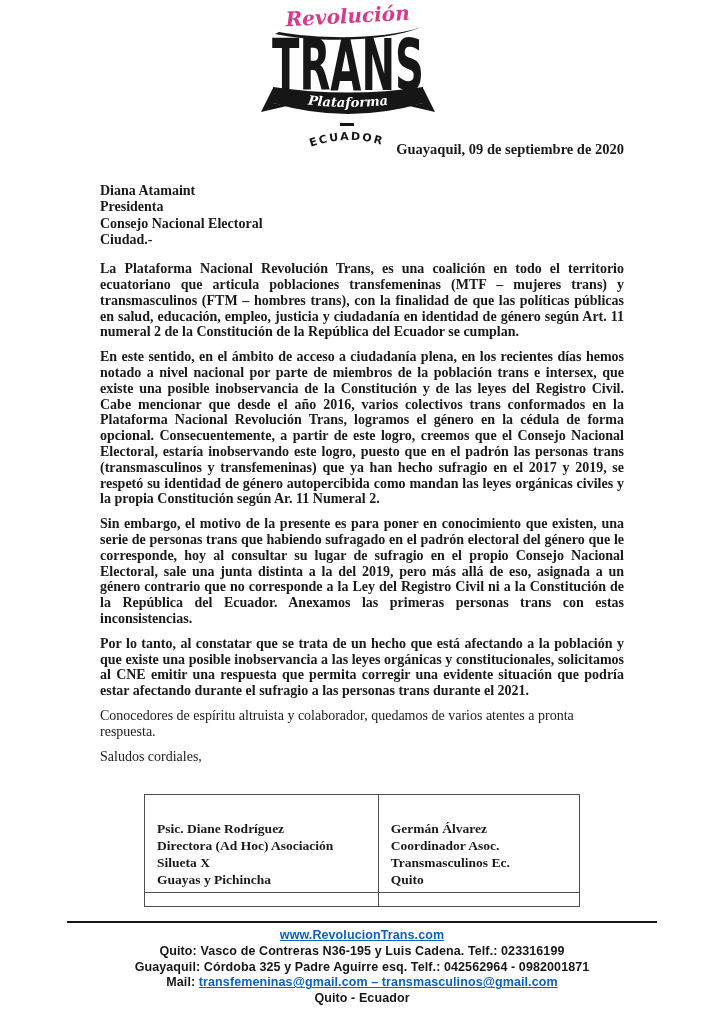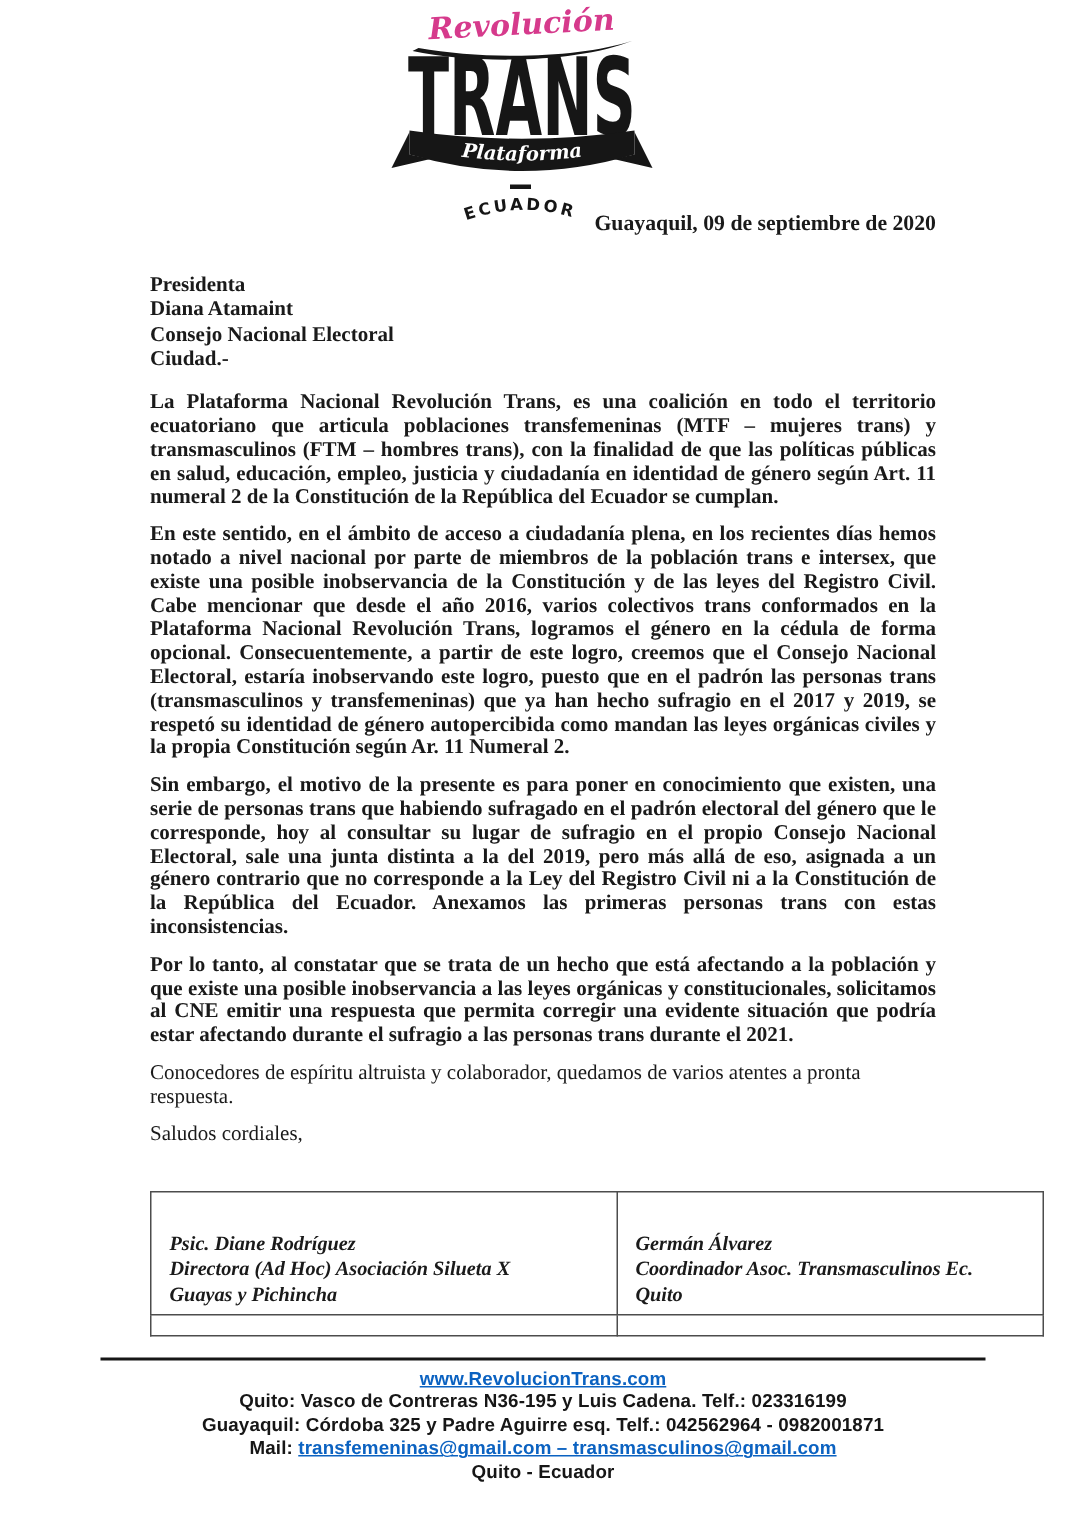--- a/index.html
+++ b/index.html
@@ -7,21 +7,21 @@
     width:724px;height:1024px;background:#ffffff;overflow:hidden;
     font-family:"Liberation Serif",serif;color:#1a1a1a;position:relative;box-sizing:border-box;
   }
   .logo-wrap{width:210px;height:150px;margin:3px 0 0 243px;}
   .date-line{width:524px;margin:-12px auto 0;text-align:right;font-weight:bold;font-size:14.5px;line-height:17px;font-family:Liberation Serif, serif;}
   .content{width:524px;margin:0 auto;}
   .recipient{margin-top:25px;margin-bottom:13px;font-weight:bold;font-size:14px;line-height:16.3px;}
   .content p.body-par{margin:0 0 9px;font-size:14px;line-height:15.8px;text-align:justify;font-weight:bold;}
   .content p.plain-par{margin:0 0 9px;font-size:14px;line-height:15.8px;text-align:left;}
   .closing{margin-top:13px;}
-  .sig-table{width:596px;margin:30px auto 0;border-collapse:collapse;table-layout:fixed;font-style:italic;}
+  .sig-table{width:436px;margin:30px auto 0;border-collapse:collapse;table-layout:fixed;}
   .sig-table td{border:1px solid #4d4d4d;vertical-align:top;}
   .sig-table .sig-cell{padding:26px 12px 4px;font-weight:bold;font-size:13.5px;line-height:16.8px;}
   .sig-table .empty-cell{height:13px;padding:0;}
   .sig-left{width:48%;}
   .footer{margin-top:14px;text-align:center;font-family:"Liberation Sans",sans-serif;
     font-weight:bold;font-size:12.5px;line-height:15.6px;color:#161616;letter-spacing:0.1px;}
   .footer-rule{width:590px;margin:0 auto 5px;border-top:2px solid #161616;height:0;}
   .weblink{color:#0b62c1;text-decoration:underline;cursor:pointer;}
   .sig-line{display:block;}
 </style>
@@ -50,22 +50,22 @@
         <textPath href="#countryPath" startOffset="50%" text-anchor="middle">ECUADOR</textPath>
       </text>
     </svg>
   </div>
 
   <div class="date-line">Guayaquil, 09 de septiembre de 2020</div>
 
   <div class="content">
 
     <div class="recipient">
+      <div>Diana Atamaint</div>
       <div>Presidenta</div>
-      <div>Diana Atamaint</div>
       <div>Consejo Nacional Electoral</div>
       <div>Ciudad.-</div>
     </div>
 
     <p class="body-par">La Plataforma Nacional Revolución Trans, es una coalición en todo el territorio ecuatoriano que articula poblaciones transfemeninas (MTF – mujeres trans) y transmasculinos (FTM – hombres trans), con la finalidad de que las políticas públicas en salud, educación, empleo, justicia y ciudadanía en identidad de género según Art. 11 numeral 2 de la Constitución de la República del Ecuador se cumplan.</p>
     <p class="body-par">En este sentido, en el ámbito de acceso a ciudadanía plena, en los recientes días hemos notado a nivel nacional por parte de miembros de la población trans e intersex, que existe una posible inobservancia de la Constitución y de las leyes del Registro Civil. Cabe mencionar que desde el año 2016, varios colectivos trans conformados en la Plataforma Nacional Revolución Trans, logramos el género en la cédula de forma opcional. Consecuentemente, a partir de este logro, creemos que el Consejo Nacional Electoral, estaría inobservando este logro, puesto que en el padrón las personas trans (transmasculinos y transfemeninas) que ya han hecho sufragio en el 2017 y 2019, se respetó su identidad de género autopercibida como mandan las leyes orgánicas civiles y la propia Constitución según Ar. 11 Numeral 2.</p>
     <p class="body-par">Sin embargo, el motivo de la presente es para poner en conocimiento que existen, una serie de personas trans que habiendo sufragado en el padrón electoral del género que le corresponde, hoy al consultar su lugar de sufragio en el propio Consejo Nacional Electoral, sale una junta distinta a la del 2019, pero más allá de eso, asignada a un género contrario que no corresponde a la Ley del Registro Civil ni a la Constitución de la República del Ecuador. Anexamos las primeras personas trans con estas inconsistencias.</p>
     <p class="body-par">Por lo tanto, al constatar que se trata de un hecho que está afectando a la población y que existe una posible inobservancia a las leyes orgánicas y constitucionales, solicitamos al CNE emitir una respuesta que permita corregir una evidente situación que podría estar afectando durante el sufragio a las personas trans durante el 2021.</p>
     <p class="plain-par">Conocedores de espíritu altruista y colaborador, quedamos de varios atentes a pronta respuesta.</p>
     <p class="plain-par closing">Saludos cordiales,</p>

